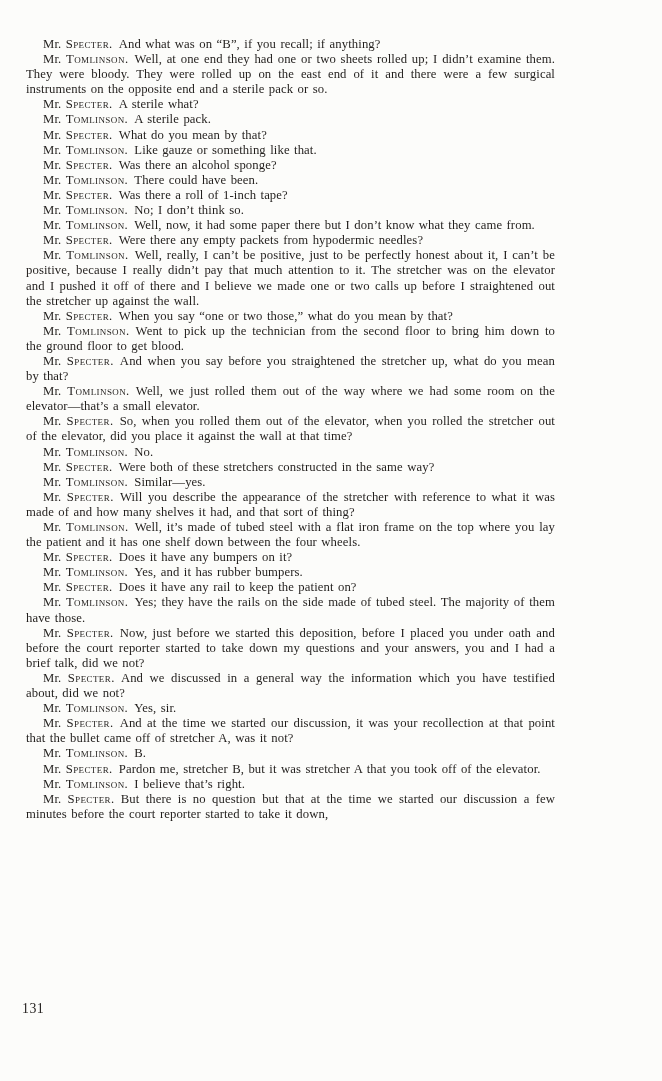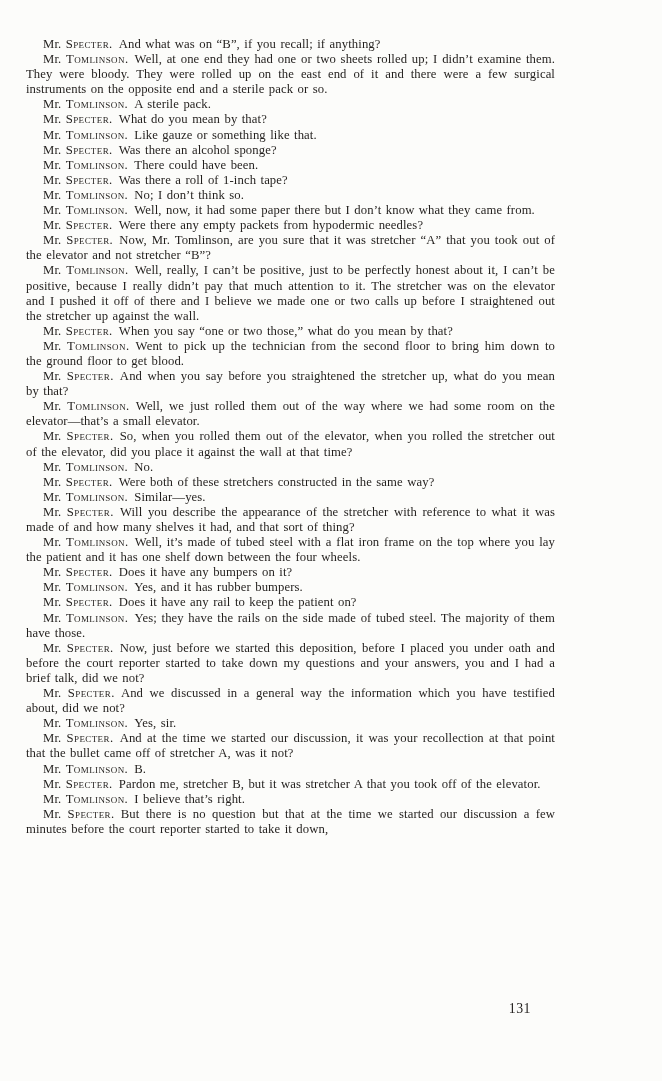--- a/index.html
+++ b/index.html
@@ -35,45 +35,44 @@
     margin: 0;
     padding: 0;
     text-indent: 17px;
   }
   .speaker .smallcaps {
     font-variant: small-caps;
     letter-spacing: 0.4px;
   }
   .folio {
     position: absolute;
-    left: 14px;
+    left: 22px;
     top: 1001px;
     width: 517px;
-    text-align: right;
     font-size: 13.8px;
     letter-spacing: 0.5px;
   }
 </style>
 </head>
 <body>
 
 <div class="page">
   <div class="text-block" id="transcript">
       <p class="entry"><span class="speaker"><span class="prefix">Mr. </span><span class="smallcaps">Specter</span>.</span><span class="utterance"> And what was on “B”, if you recall; if anything?</span></p>
       <p class="entry"><span class="speaker"><span class="prefix">Mr. </span><span class="smallcaps">Tomlinson</span>.</span><span class="utterance"> Well, at one end they had one or two sheets rolled up; I didn’t examine them.  They were bloody.  They were rolled up on the east end of it and there were a few surgical instruments on the opposite end and a sterile pack or so.</span></p>
+      <p class="entry"><span class="speaker"><span class="prefix">Mr. </span><span class="smallcaps">Specter</span>.</span><span class="utterance"> A sterile what?</span></p>
       <p class="entry"><span class="speaker"><span class="prefix">Mr. </span><span class="smallcaps">Tomlinson</span>.</span><span class="utterance"> A sterile pack.</span></p>
       <p class="entry"><span class="speaker"><span class="prefix">Mr. </span><span class="smallcaps">Specter</span>.</span><span class="utterance"> What do you mean by that?</span></p>
       <p class="entry"><span class="speaker"><span class="prefix">Mr. </span><span class="smallcaps">Tomlinson</span>.</span><span class="utterance"> Like gauze or something like that.</span></p>
       <p class="entry"><span class="speaker"><span class="prefix">Mr. </span><span class="smallcaps">Specter</span>.</span><span class="utterance"> Was there an alcohol sponge?</span></p>
       <p class="entry"><span class="speaker"><span class="prefix">Mr. </span><span class="smallcaps">Tomlinson</span>.</span><span class="utterance"> There could have been.</span></p>
       <p class="entry"><span class="speaker"><span class="prefix">Mr. </span><span class="smallcaps">Specter</span>.</span><span class="utterance"> Was there a roll of 1-inch tape?</span></p>
       <p class="entry"><span class="speaker"><span class="prefix">Mr. </span><span class="smallcaps">Tomlinson</span>.</span><span class="utterance"> No; I don’t think so.</span></p>
       <p class="entry"><span class="speaker"><span class="prefix">Mr. </span><span class="smallcaps">Tomlinson</span>.</span><span class="utterance"> Well, now, it had some paper there but I don’t know what they came from.</span></p>
       <p class="entry"><span class="speaker"><span class="prefix">Mr. </span><span class="smallcaps">Specter</span>.</span><span class="utterance"> Were there any empty packets from hypodermic needles?</span></p>
-      <p class="entry"><span class="speaker"><span class="prefix">Mr. </span><span class="smallcaps">Specter</span>.</span><span class="utterance"> Now, Mr. Tomlinson, are you sure that it was stretcher “A” that you took out of the elevator and not stretcher “B”?</span></p>
       <p class="entry"><span class="speaker"><span class="prefix">Mr. </span><span class="smallcaps">Tomlinson</span>.</span><span class="utterance"> Well, really, I can’t be positive, just to be perfectly honest about it, I can’t be positive, because I really didn’t pay that much attention to it.  The stretcher was on the elevator and I pushed it off of there and I believe we made one or two calls up before I straightened out the stretcher up against the wall.</span></p>
       <p class="entry"><span class="speaker"><span class="prefix">Mr. </span><span class="smallcaps">Specter</span>.</span><span class="utterance"> When you say “one or two those,” what do you mean by that?</span></p>
       <p class="entry"><span class="speaker"><span class="prefix">Mr. </span><span class="smallcaps">Tomlinson</span>.</span><span class="utterance"> Went to pick up the technician from the second floor to bring him down to the ground floor to get blood.</span></p>
       <p class="entry"><span class="speaker"><span class="prefix">Mr. </span><span class="smallcaps">Specter</span>.</span><span class="utterance"> And when you say before you straightened the stretcher up, what do you mean by that?</span></p>
       <p class="entry"><span class="speaker"><span class="prefix">Mr. </span><span class="smallcaps">Tomlinson</span>.</span><span class="utterance"> Well, we just rolled them out of the way where we had some room on the elevator—that’s a small elevator.</span></p>
       <p class="entry"><span class="speaker"><span class="prefix">Mr. </span><span class="smallcaps">Specter</span>.</span><span class="utterance"> So, when you rolled them out of the elevator, when you rolled the stretcher out of the elevator, did you place it against the wall at that time?</span></p>
       <p class="entry"><span class="speaker"><span class="prefix">Mr. </span><span class="smallcaps">Tomlinson</span>.</span><span class="utterance"> No.</span></p>
       <p class="entry"><span class="speaker"><span class="prefix">Mr. </span><span class="smallcaps">Specter</span>.</span><span class="utterance"> Were both of these stretchers constructed in the same way?</span></p>
       <p class="entry"><span class="speaker"><span class="prefix">Mr. </span><span class="smallcaps">Tomlinson</span>.</span><span class="utterance"> Similar—yes.</span></p>
       <p class="entry"><span class="speaker"><span class="prefix">Mr. </span><span class="smallcaps">Specter</span>.</span><span class="utterance"> Will you describe the appearance of the stretcher with reference to what it was made of and how many shelves it had, and that sort of thing?</span></p>

